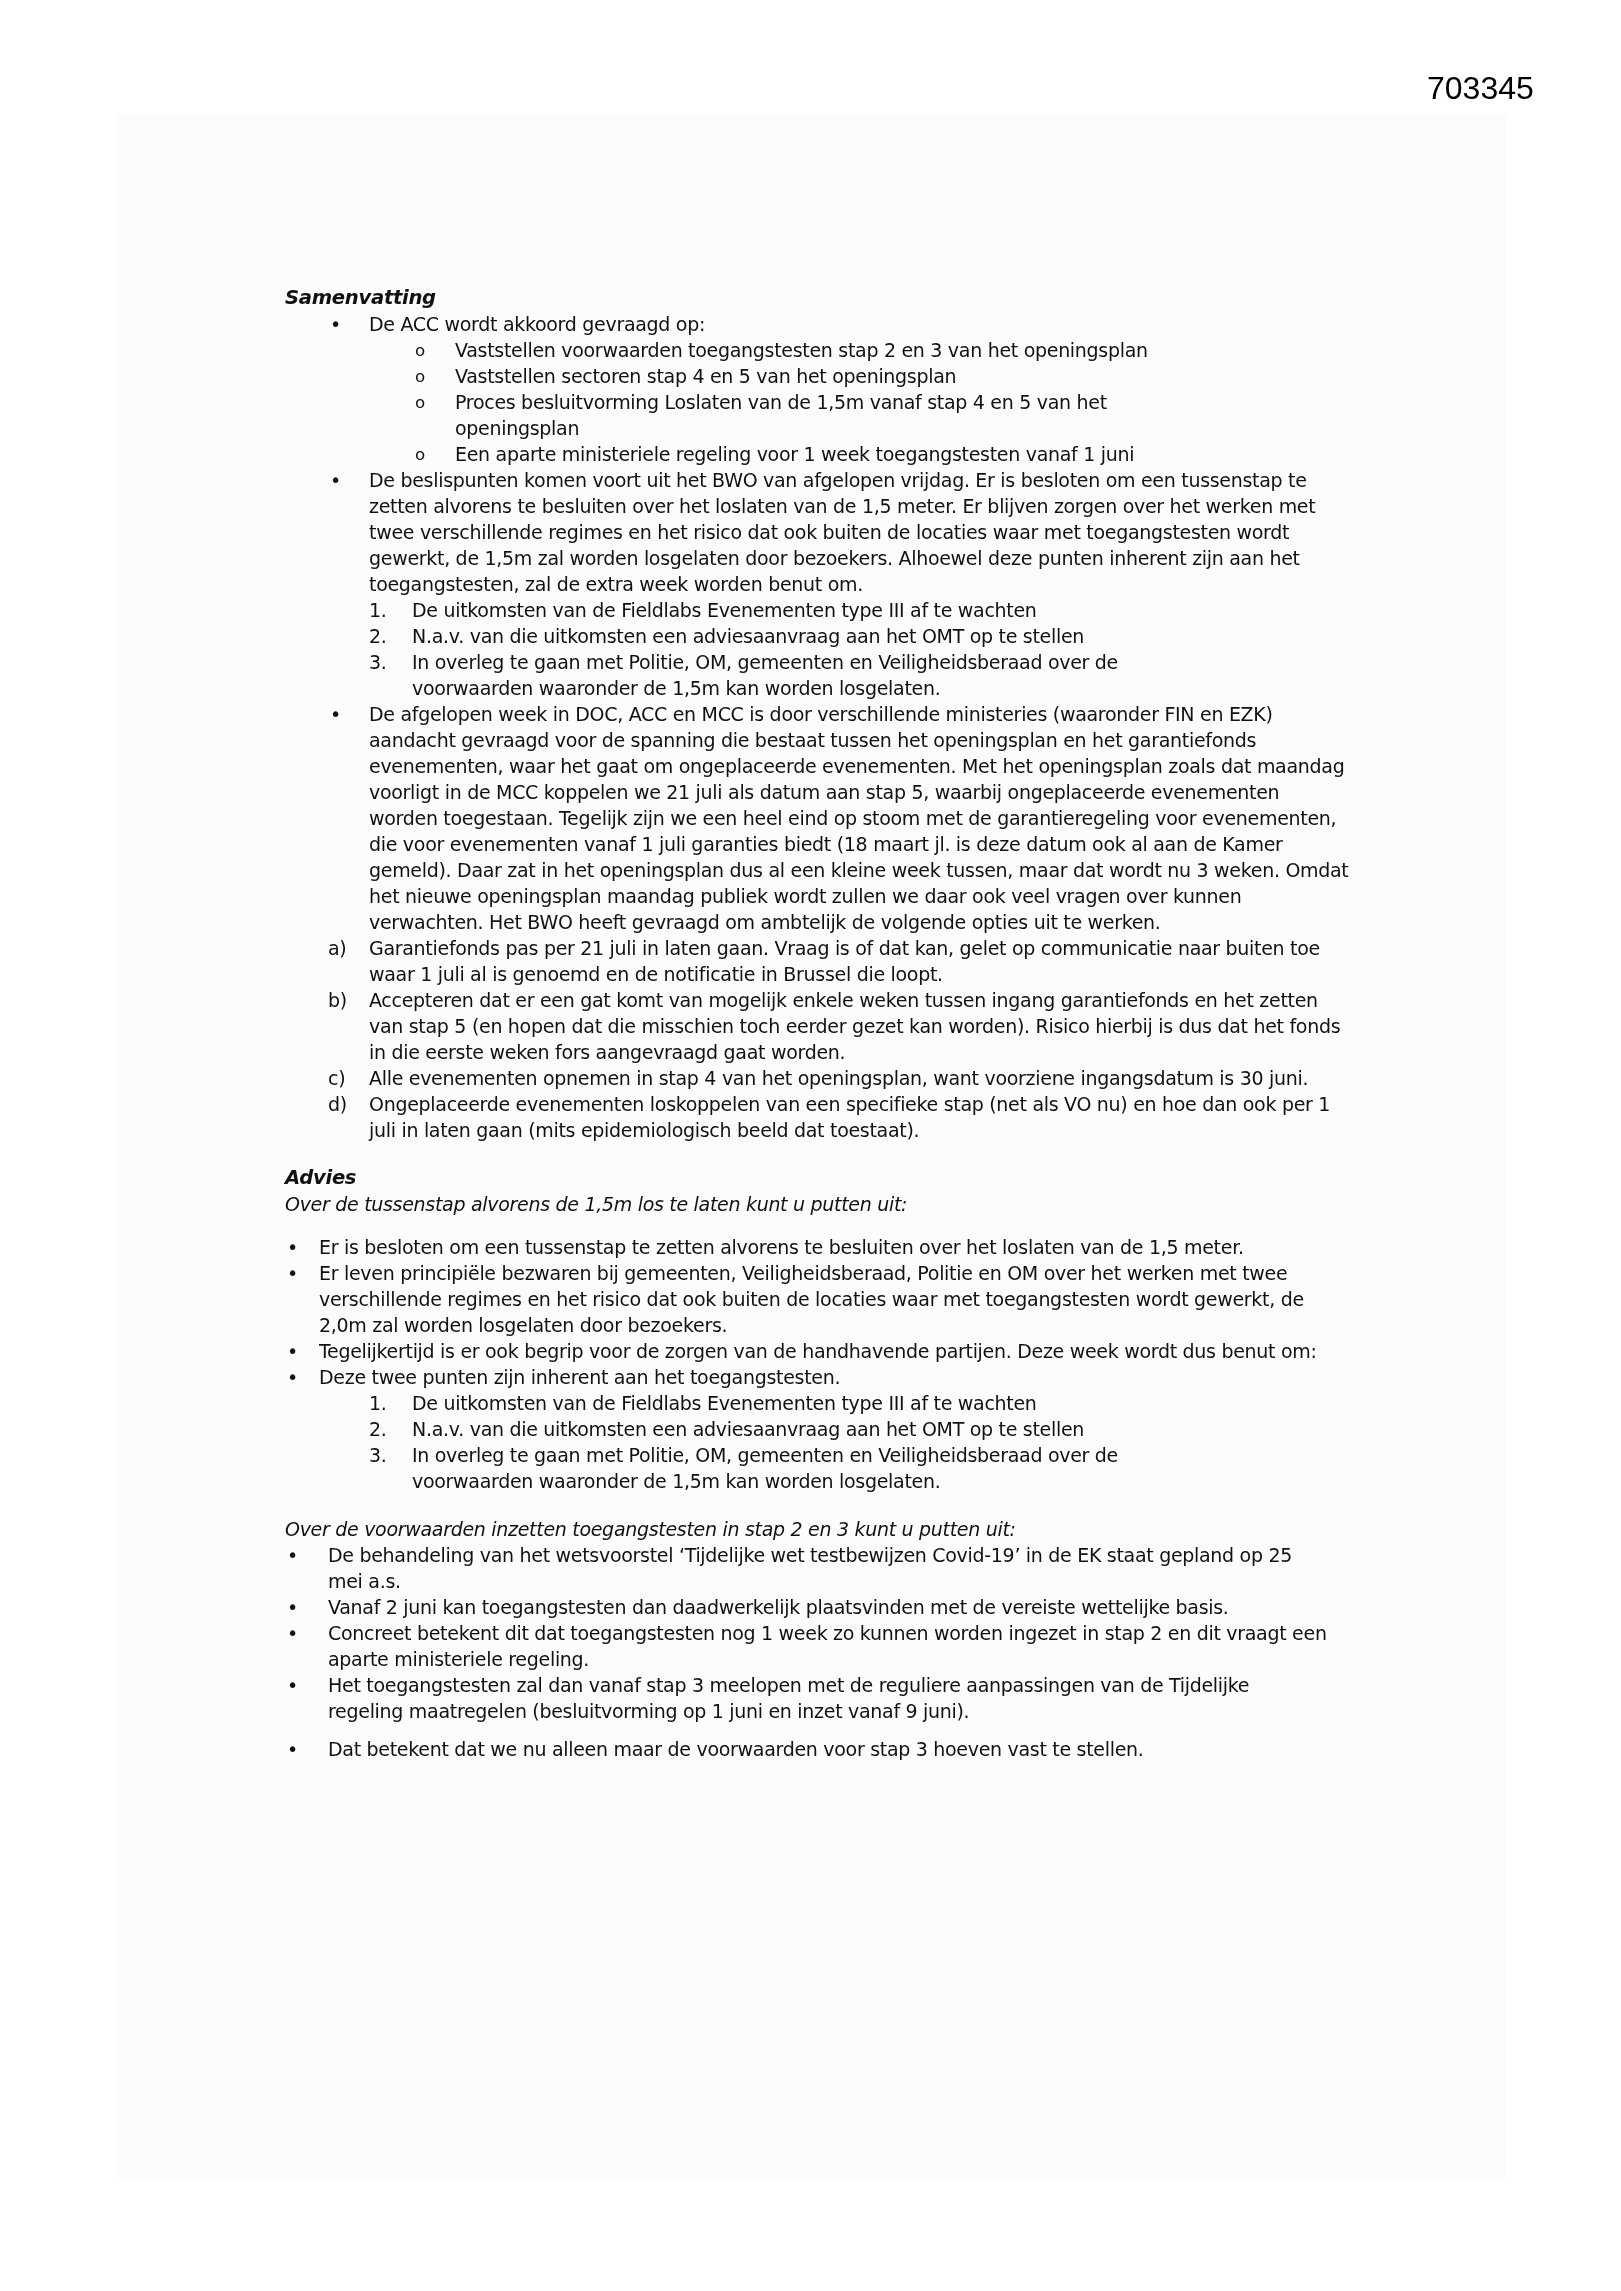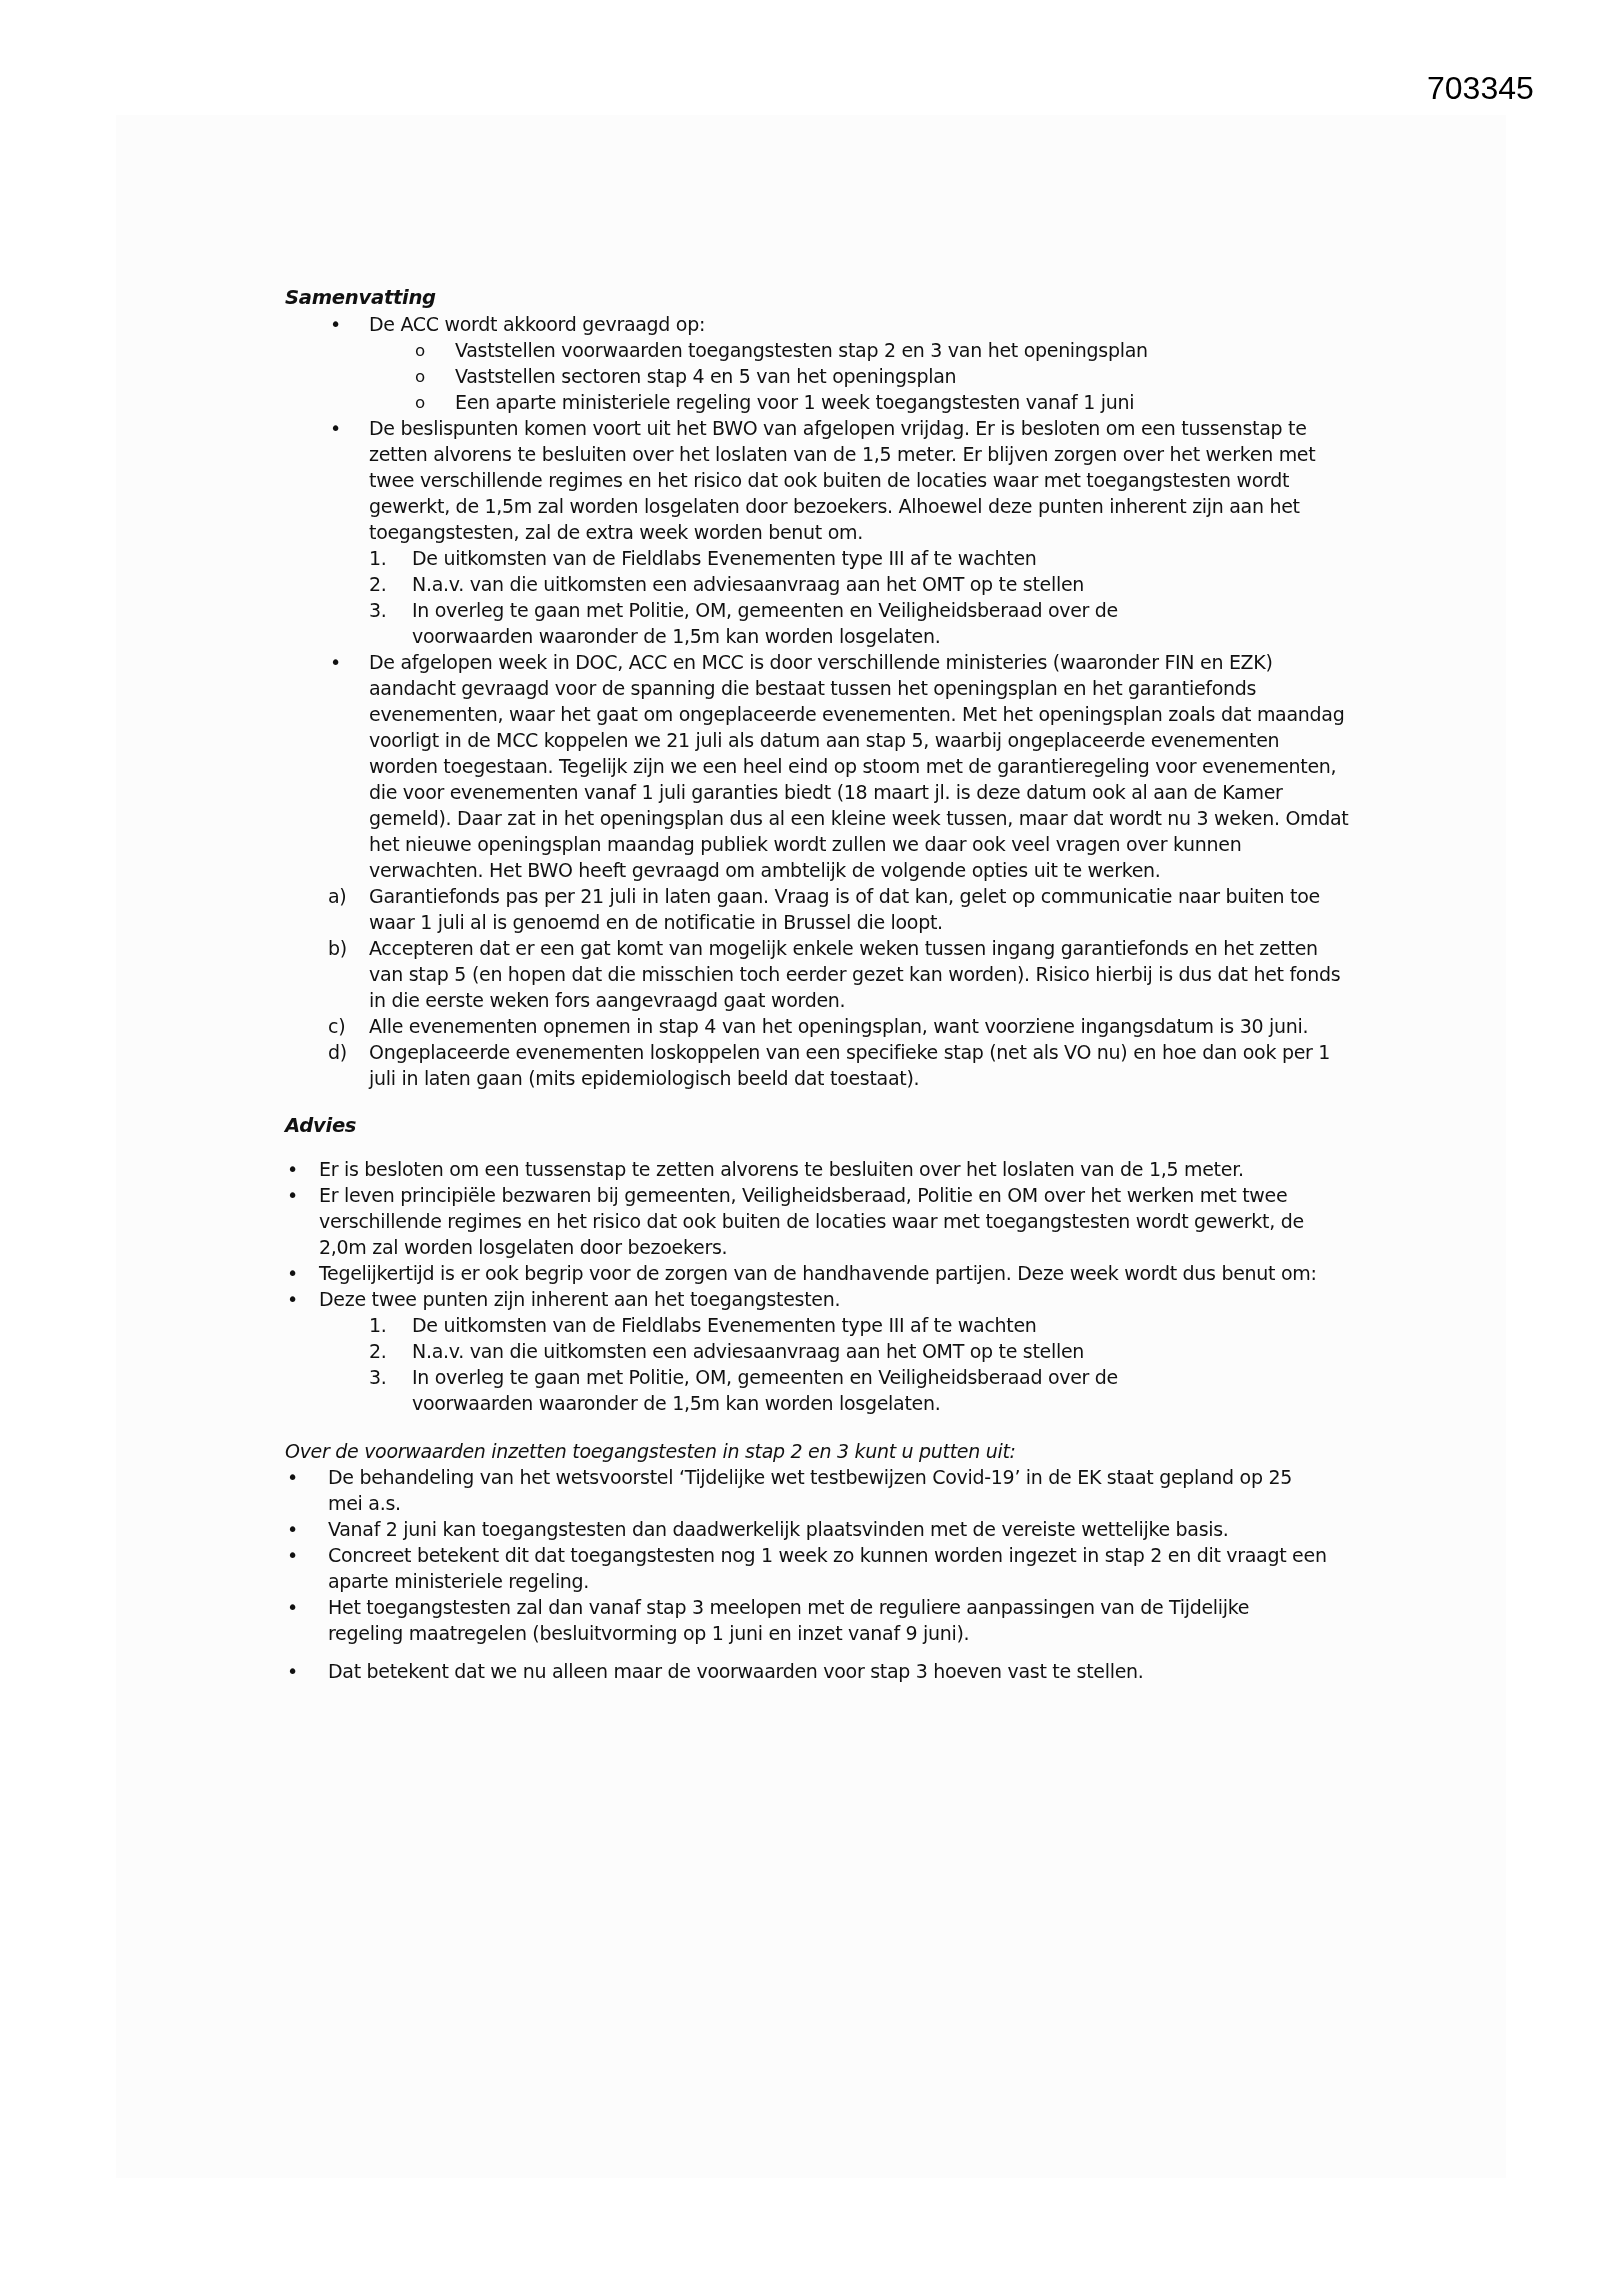--- a/index.html
+++ b/index.html
@@ -49,20 +49,21 @@
 <div class="content">
 
   <div class="heading">Samenvatting</div>
 
   <ul>
     <li class="b1">
       <span>De ACC wordt akkoord gevraagd op:</span>
       <ul style="margin-left:-84px;">
         <li class="sub-o">Vaststellen voorwaarden toegangstesten stap 2 en 3 van het openingsplan</li>
         <li class="sub-o">Vaststellen sectoren stap 4 en 5 van het openingsplan</li>
+        <li class="sub-o" style="width:745px;">Proces besluitvorming Loslaten van de 1,5m vanaf stap 4 en 5 van het openingsplan</li>
         <li class="sub-o">Een aparte ministeriele regeling voor 1 week toegangstesten vanaf 1 juni</li>
       </ul>
     </li>
     <li class="b1">
       <span style="display:block;width:970px;">De beslispunten komen voort uit het BWO van afgelopen vrijdag. Er is besloten om een tussenstap te zetten alvorens te besluiten over het loslaten van de 1,5 meter. Er blijven zorgen over het werken met twee verschillende regimes en het risico dat ook buiten de locaties waar met toegangstesten wordt gewerkt, de 1,5m zal worden losgelaten door bezoekers. Alhoewel deze punten inherent zijn aan het toegangstesten, zal de extra week worden benut om.</span>
       <ol style="margin-left:-84px;">
         <li class="num"><span class="marker">1.</span><span>De uitkomsten van de Fieldlabs Evenementen type III af te wachten</span></li>
         <li class="num"><span class="marker">2.</span><span>N.a.v. van die uitkomsten een adviesaanvraag aan het OMT op te stellen</span></li>
         <li class="num" style="width:823px;"><span class="marker">3.</span><span>In overleg te gaan met Politie, OM, gemeenten en Veiligheidsberaad over de voorwaarden waaronder de 1,5m kan worden losgelaten.</span></li>
       </ol>
@@ -75,20 +76,21 @@
   <ol>
     <li class="alpha" style="width:980px;"><span class="marker">a)</span><span>Garantiefonds pas per 21 juli in laten gaan. Vraag is of dat kan, gelet op communicatie naar buiten toe waar 1 juli al is genoemd en de notificatie in Brussel die loopt.</span></li>
     <li class="alpha" style="width:980px;"><span class="marker">b)</span><span>Accepteren dat er een gat komt van mogelijk enkele weken tussen ingang garantiefonds en het zetten van stap 5 (en hopen dat die misschien toch eerder gezet kan worden). Risico hierbij is dus dat het fonds in die eerste weken fors aangevraagd gaat worden.</span></li>
     <li class="alpha" style="width:990px;"><span class="marker">c)</span><span>Alle evenementen opnemen in stap 4 van het openingsplan, want voorziene ingangsdatum is 30 juni.</span></li>
     <li class="alpha" style="width:980px;"><span class="marker">d)</span><span>Ongeplaceerde evenementen loskoppelen van een specifieke stap (net als VO nu) en hoe dan ook per 1 juli in laten gaan (mits epidemiologisch beeld dat toestaat).</span></li>
   </ol>
 
   <div class="gap-lg"></div>
 
   <div class="heading">Advies</div>
+  <div class="italic">Over de tussenstap alvorens de 1,5m los te laten kunt u putten uit:</div>
   <div class="gap-md"></div>
 
   <ul>
     <li class="b1-tight" style="width:970px;">Er is besloten om een tussenstap te zetten alvorens te besluiten over het loslaten van de 1,5 meter.</li>
     <li class="b1-tight" style="width:990px;">Er leven principiële bezwaren bij gemeenten, Veiligheidsberaad, Politie en OM over het werken met twee verschillende regimes en het risico dat ook buiten de locaties waar met toegangstesten wordt gewerkt, de 2,0m zal worden losgelaten door bezoekers.</li>
     <li class="b1-tight" style="width:1000px;">Tegelijkertijd is er ook begrip voor de zorgen van de handhavende partijen. Deze week wordt dus benut om:</li>
     <li class="b1-tight">Deze twee punten zijn inherent aan het toegangstesten.</li>
   </ul>
   <ol>
     <li class="adv-num"><span class="marker">1.</span><span>De uitkomsten van de Fieldlabs Evenementen type III af te wachten</span></li>

